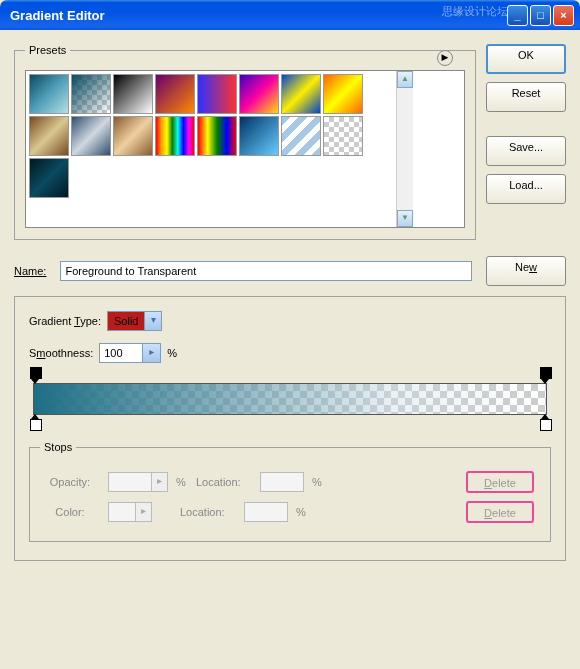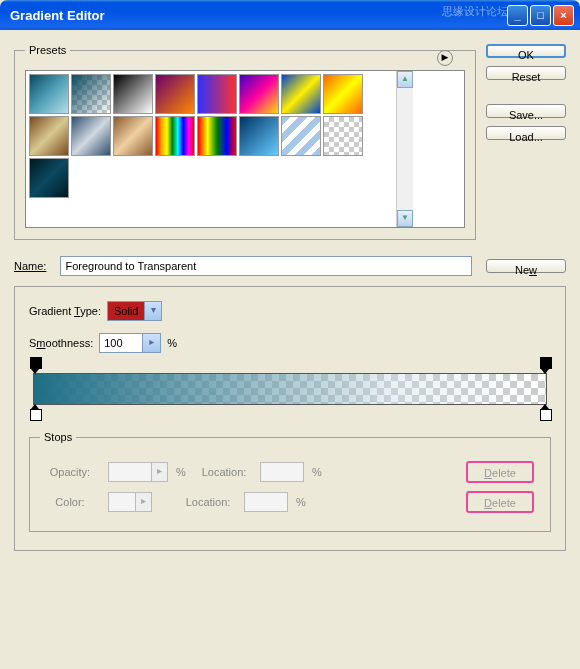--- a/index.html
+++ b/index.html
@@ -11,21 +11,21 @@
 .winbtn.min{background:linear-gradient(to bottom,#3c8cde,#1450b8)}
 .winbtn.max{background:linear-gradient(to bottom,#3c8cde,#1450b8)}
 .winbtn.close{background:linear-gradient(to bottom,#e77360,#d83c16)}
 .watermark{position:absolute;top:4px;right:72px;color:rgba(255,255,255,0.5);font-size:10px}
 .content{padding:14px 14px 14px 14px;display:flex;flex-direction:column;gap:10px}
 .row1{display:flex;gap:10px}
 fieldset{border:1px solid #a0a0a0;padding:10px 10px 10px 10px;position:relative}
 fieldset>legend{padding:0 4px;background:#ece9d8}
 .presets-box{flex:1;height:196px}
 .btncol{display:flex;flex-direction:column;gap:8px;width:80px}
-.btn{height:14px;background:linear-gradient(to bottom,#fff,#ece9d8);border:1px solid #888;border-radius:3px;cursor:pointer;text-align:center;line-height:20px}
+.btn{height:30px;background:linear-gradient(to bottom,#fff,#ece9d8);border:1px solid #888;border-radius:3px;cursor:pointer;text-align:center;line-height:20px}
 .btn.default{border:2px solid #4a90d9;line-height:18px}
 .presets-inner{position:relative;height:158px;border:1px solid #888;background:#fff;margin-top:4px;display:flex}
 .preset-grid{display:flex;flex-wrap:wrap;align-content:flex-start;padding:2px;width:370px}
 .preset{width:40px;height:40px;margin:1px;border:1px solid #999}
 .scrollbar-v{width:17px;background:#f0f0f0;border-left:1px solid #ccc;position:relative}
 .scroll-btn{height:17px;background:linear-gradient(to bottom,#e8f0fc,#b9d1f0);border:1px solid #8ab;text-align:center;font-size:8px;line-height:14px;color:#4a6}
 .popup-arrow{position:absolute;top:-6px;right:22px;width:16px;height:16px;border:1px solid #888;border-radius:50%;background:#ece9d8;text-align:center;line-height:13px;font-size:9px}
 .namerow{display:flex;align-items:center;gap:14px;margin-top:6px}
 .namerow label{text-decoration:underline}
 .namerow input[type=text]{flex:1;height:20px;border:1px solid #7f9db9;padding:0 4px;background:#fff}
@@ -51,21 +51,21 @@
 .cstop.left{left:-4px}
 .cstop.right{right:-4px}
 .stops-box legend{padding:0 4px}
 .stoprow{display:flex;align-items:center;gap:8px;margin:8px 0;color:#888}
 .stoprow .lab{width:60px;text-align:center}
 .stoprow .fld{display:inline-flex}
 .stoprow input[type=text]{width:44px;height:20px;border:1px solid #bbb;background:#f4f4f4}
 .stoprow .arr{width:16px;height:20px;border:1px solid #bbb;border-left:none;background:#eee;text-align:center;line-height:16px;font-size:10px;color:#aaa}
 .stoprow .swatch{width:28px;height:20px;border:1px solid #bbb;background:#f4f4f4}
 .stoprow .pct{width:12px}
-.stoprow .lab2{width:56px;text-align:center}
+.stoprow .lab2{width:56px;text-align:left}
 .stoprow .dbtn{width:68px;height:22px;border:2px solid #ec4899;border-radius:3px;background:#ece9d8;color:#999;margin-left:auto;margin-right:6px;line-height:20px;text-align:center}
 </style>
 </head>
 <body>
 
 <div class="titlebar">
   <span class="titlebar-text">Gradient Editor</span>
   <span class="watermark"><span>思缘设计论坛</span></span>
   <div class="winbtns">
     <div class="winbtn min">_</div>

